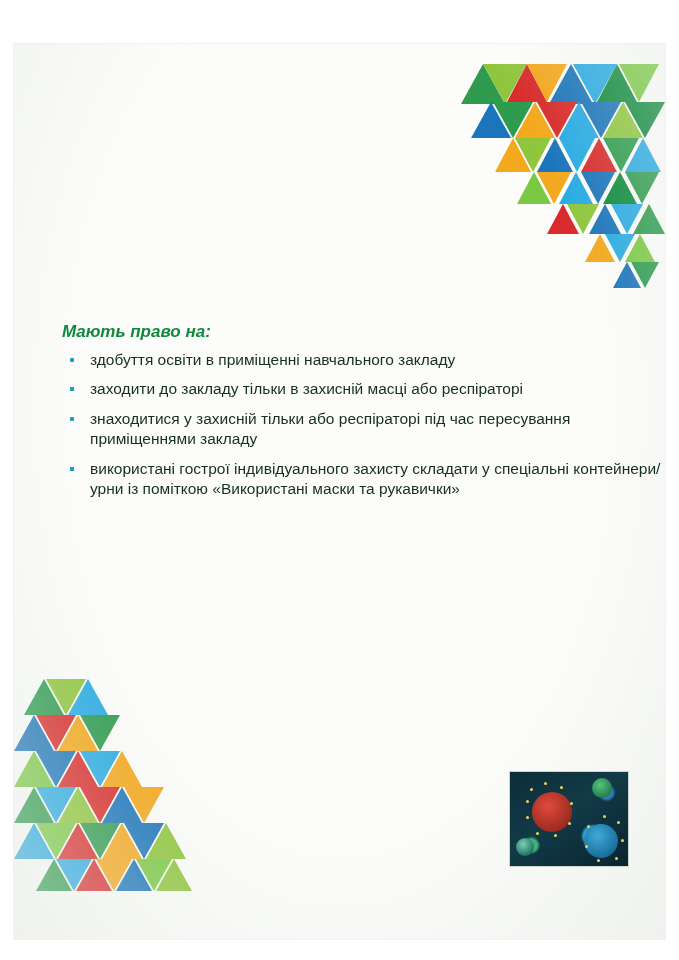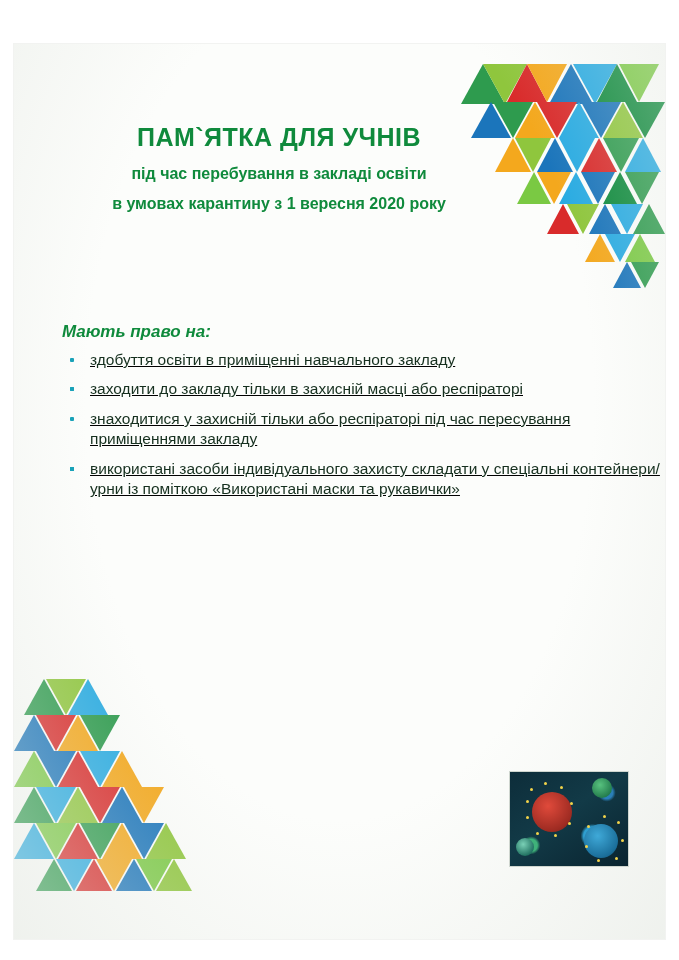--- a/index.html
+++ b/index.html
@@ -99,21 +99,20 @@
     color: #0f8a3c;
     margin: 0 0 8px 0;
   }
   .section-heading.second {
     margin-top: 14px;
   }
   ul.items {
     list-style: none;
     margin: 0;
     padding: 0;
-    text-decoration: underline;
   }
   ul.items li {
     position: relative;
     padding-left: 28px;
     margin-bottom: 9px;
     font-family: "Liberation Sans", sans-serif;
     font-size: 15.5px;
     line-height: 1.32;
     color: #16301f;
   }
@@ -255,25 +254,20 @@
 
       <div class="tri" style="left:22px; top:180px; border-left:18px solid transparent; border-right:18px solid transparent; border-bottom:32px solid #2e9b4e;"></div>
       <div class="tri" style="left:42px; top:180px; border-left:18px solid transparent; border-right:18px solid transparent; border-top:32px solid #29abe2;"></div>
       <div class="tri" style="left:62px; top:180px; border-left:18px solid transparent; border-right:18px solid transparent; border-bottom:32px solid #d92b2b;"></div>
       <div class="tri" style="left:82px; top:180px; border-left:18px solid transparent; border-right:18px solid transparent; border-top:32px solid #f4a81d;"></div>
       <div class="tri" style="left:102px;top:180px; border-left:18px solid transparent; border-right:18px solid transparent; border-bottom:32px solid #1b75bb;"></div>
       <div class="tri" style="left:122px;top:180px; border-left:18px solid transparent; border-right:18px solid transparent; border-top:32px solid #7ac943;"></div>
       <div class="tri" style="left:142px;top:180px; border-left:18px solid transparent; border-right:18px solid transparent; border-bottom:32px solid #8fc63d;"></div>
     </div>
 
-    <div class="header">
-      <h1 class="title">ПАМ`ЯТКА ДЛЯ УЧНІВ</h1>
-      <p class="subtitle">під час перебування в закладі освіти</p>
-      <p class="subtitle second">в умовах карантину з 1 вересня 2020 року</p>
-    </div>
 
     <div class="content">
 
       <h2 class="section-heading">Мають право на:</h2>
       <ul class="items">
         <li>
           <span class="bullet"></span>
           <span>здобуття освіти в приміщенні навчального закладу</span>
         </li>
         <li>
@@ -291,21 +285,21 @@
           <span>знаходитися у захисній тільки або респіраторі під час пересування приміщеннями закладу</span>
         </li>
         <li>
           <span class="bullet"></span>
         </li>
         <li>
           <span class="bullet"></span>
         </li>
         <li>
           <span class="bullet"></span>
-          <span>використані засоби індивідуального захисту складати у спеціальні контейнери/урни із поміткою «Використані маски та рукавички»</span>
+          <span>використані гострої індивідуального захисту складати у спеціальні контейнери/урни із поміткою «Використані маски та рукавички»</span>
         </li>
       </ul>
 
     </div>
 
     <div class="virus-photo">
       <div class="blob v1"></div>
       <div class="blob v2"></div>
       <div class="blob v3"></div>
       <div class="blob v4"></div>

